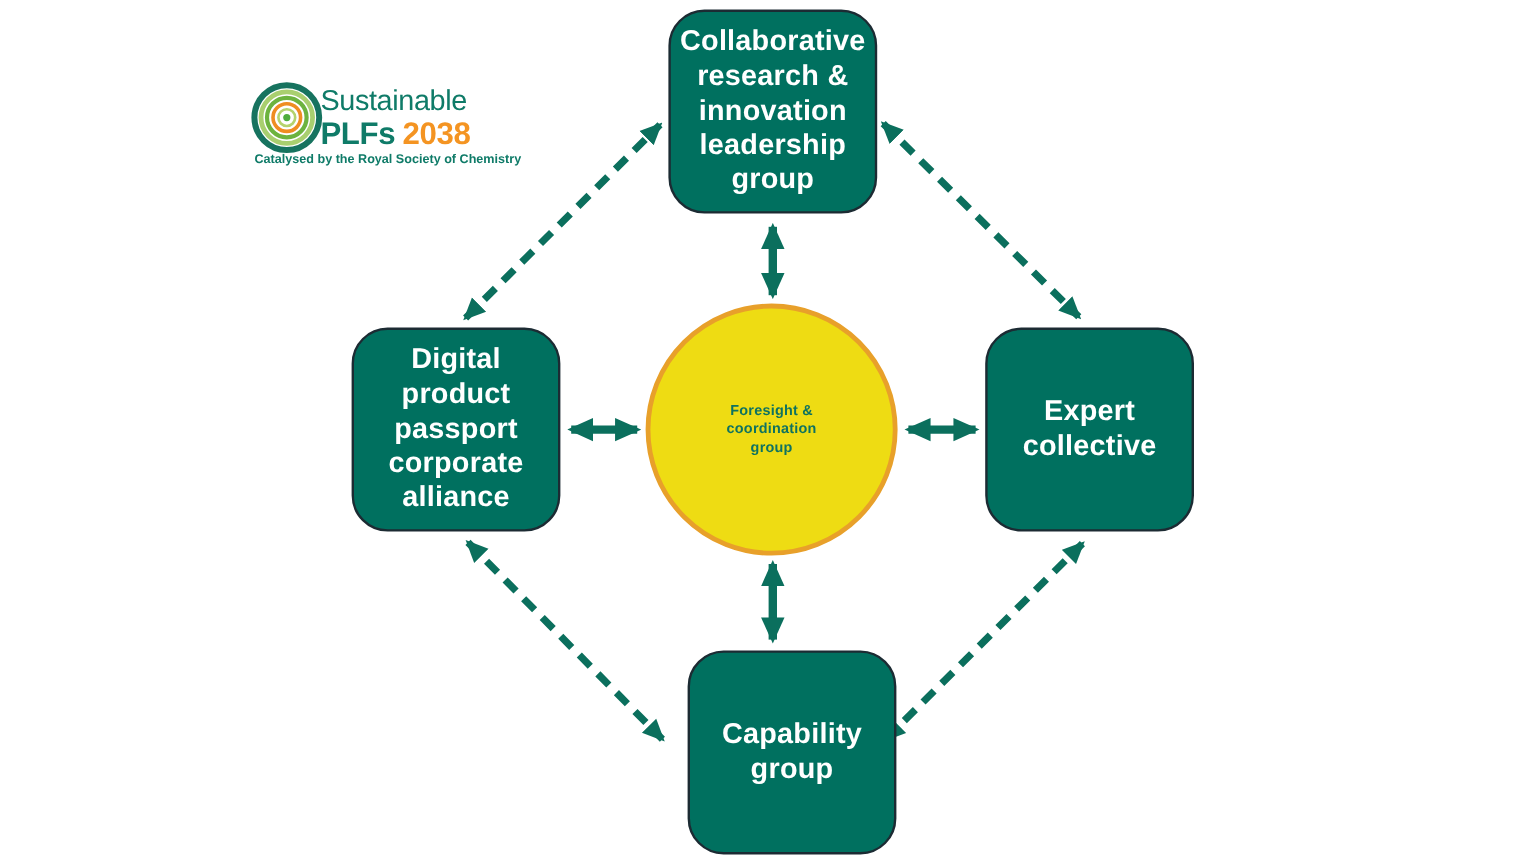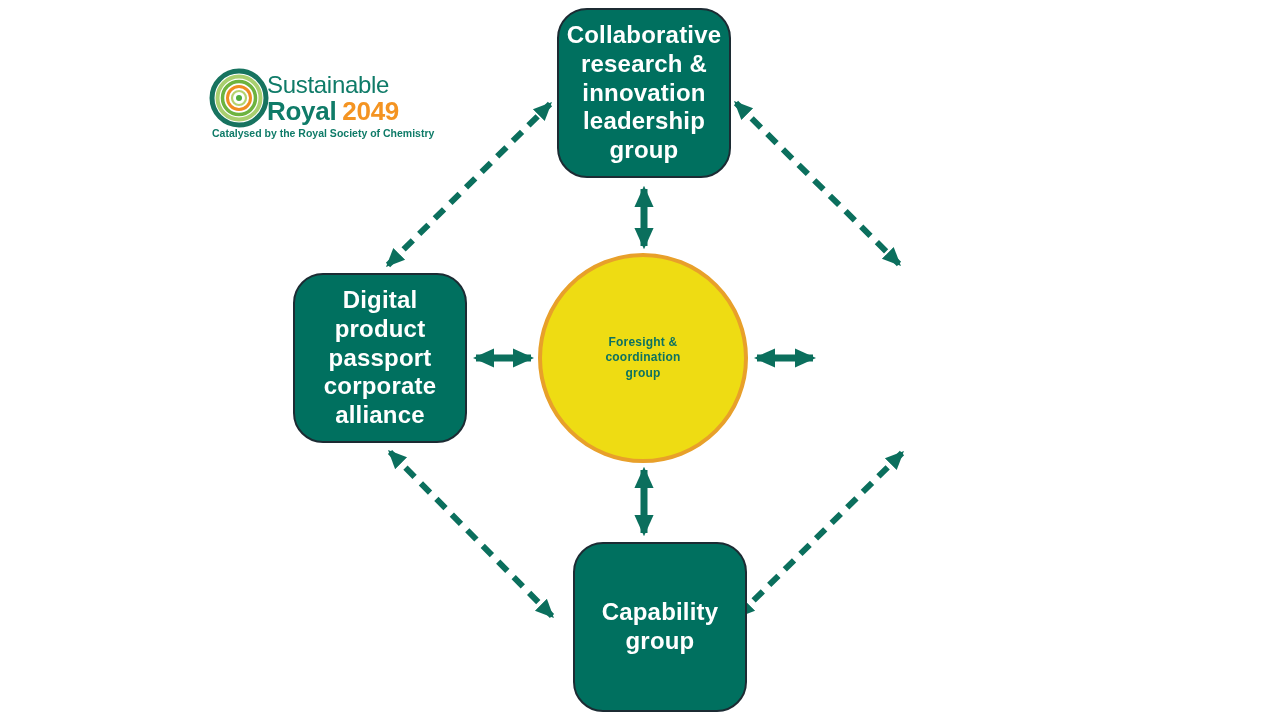--- a/index.html
+++ b/index.html
@@ -60,21 +60,21 @@
     <circle cx="30" cy="30" r="21.5" fill="none" stroke="#a9cf6f" stroke-width="4"></circle>
     <circle cx="30" cy="30" r="16.5" fill="none" stroke="#6db33f" stroke-width="3.5"></circle>
     <circle cx="30" cy="30" r="11.5" fill="none" stroke="#ef8d22" stroke-width="3"></circle>
     <circle cx="30" cy="30" r="7" fill="none" stroke="#b5d36e" stroke-width="2.2"></circle>
     <circle cx="30" cy="30" r="3" fill="#4ead3e"></circle>
   </svg>
 
   <div class="logo-name">
     <div class="logo-line1">Sustainable</div>
     <div class="logo-line2">
-      <span>Royal</span><span class="logo-year">2049</span>
+      <span>PLFs</span><span class="logo-year">2038</span>
     </div>
   </div>
   <div class="logo-tagline">Catalysed by the Royal Society of Chemistry</div>
 
   <svg class="arrows" width="1280" height="720" viewBox="0 0 1280 720">
     <defs>
       <marker id="ah" viewBox="0 0 10 10" refX="8.5" refY="5" markerWidth="3.1" markerHeight="3.1" orient="auto-start-reverse">
         <path class="ah" d="M0 0.5 L10 5 L0 9.5 z"></path>
       </marker>
     </defs>
@@ -99,20 +99,24 @@
   </div>
 
   <div class="node node-left">
     <span>Digital
 product
 passport
 corporate
 alliance</span>
   </div>
 
+  <div class="node node-right">
+    <span>Expert
+collective</span>
+  </div>
 
   <div class="node node-bottom">
     <span>Capability
 group</span>
   </div>
 
   <div class="hub">
     <span>Foresight &amp;
 coordination
 group</span>

